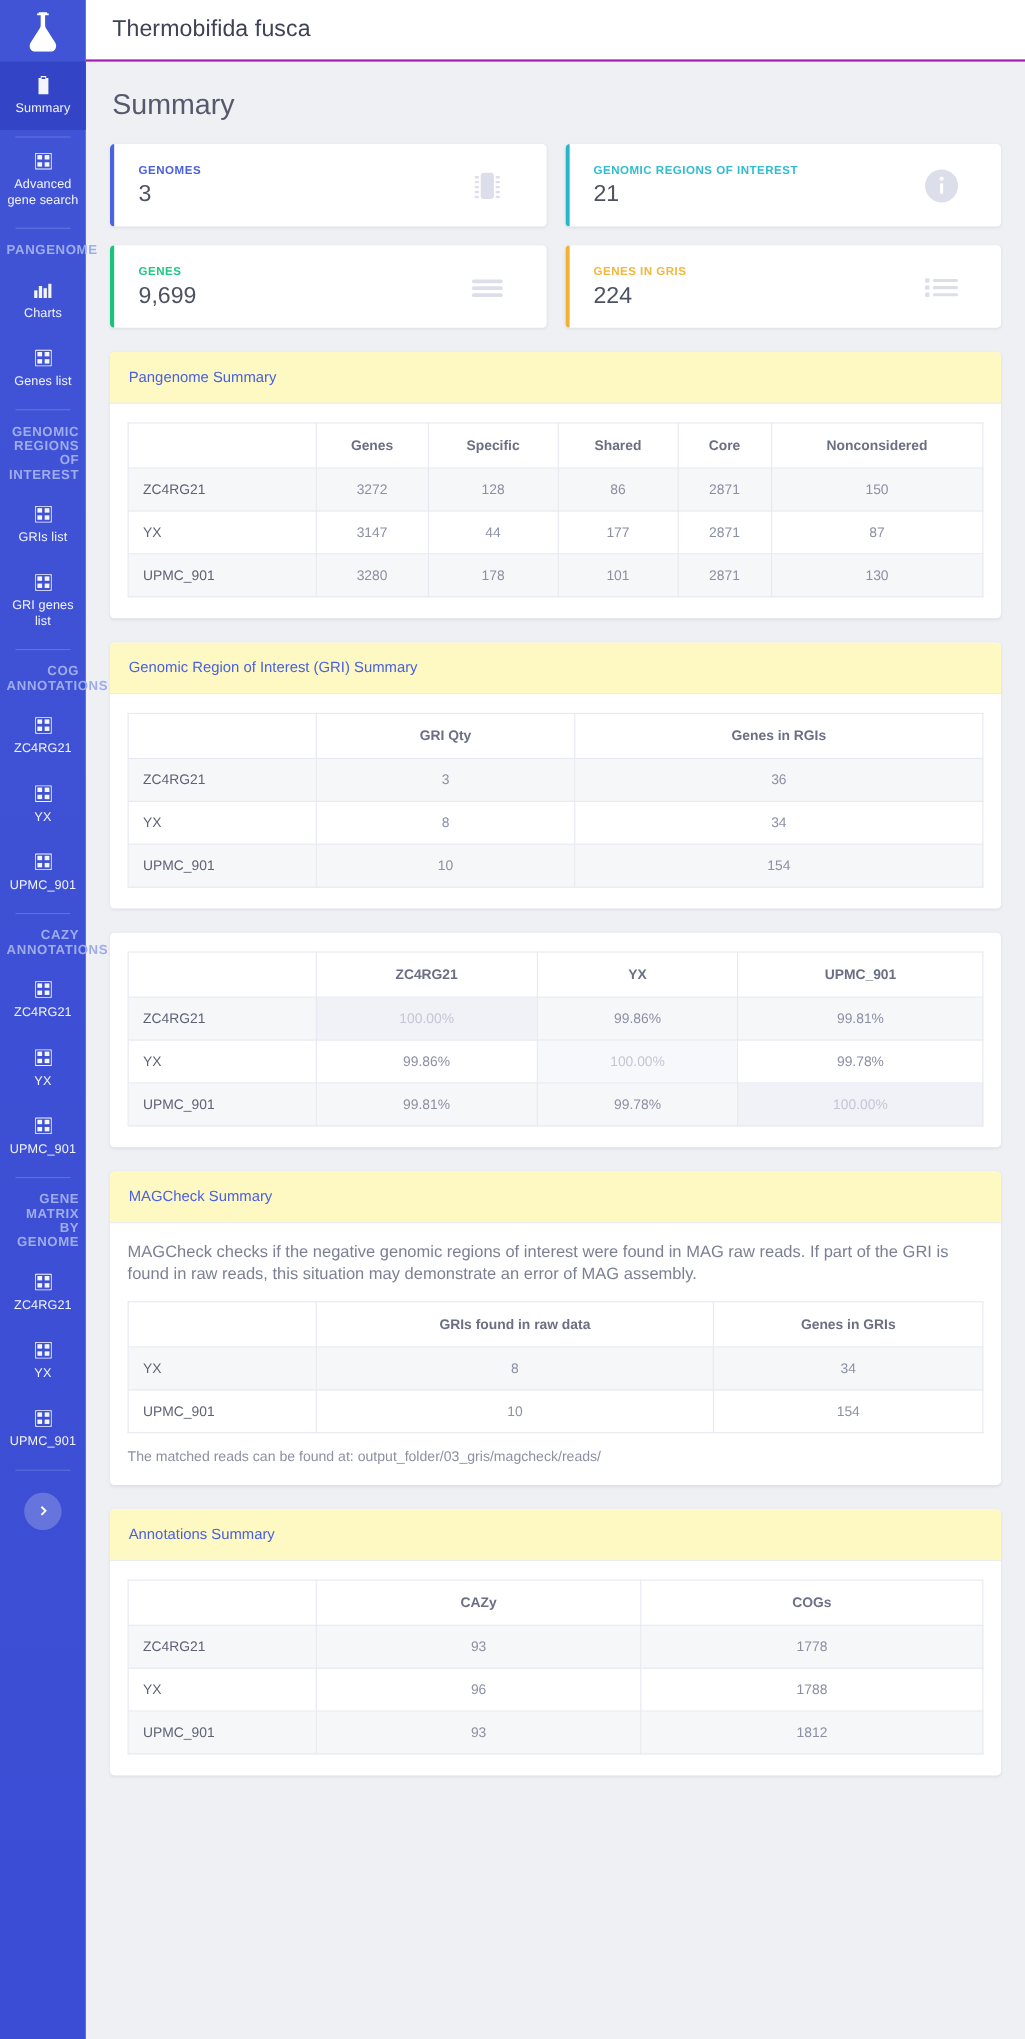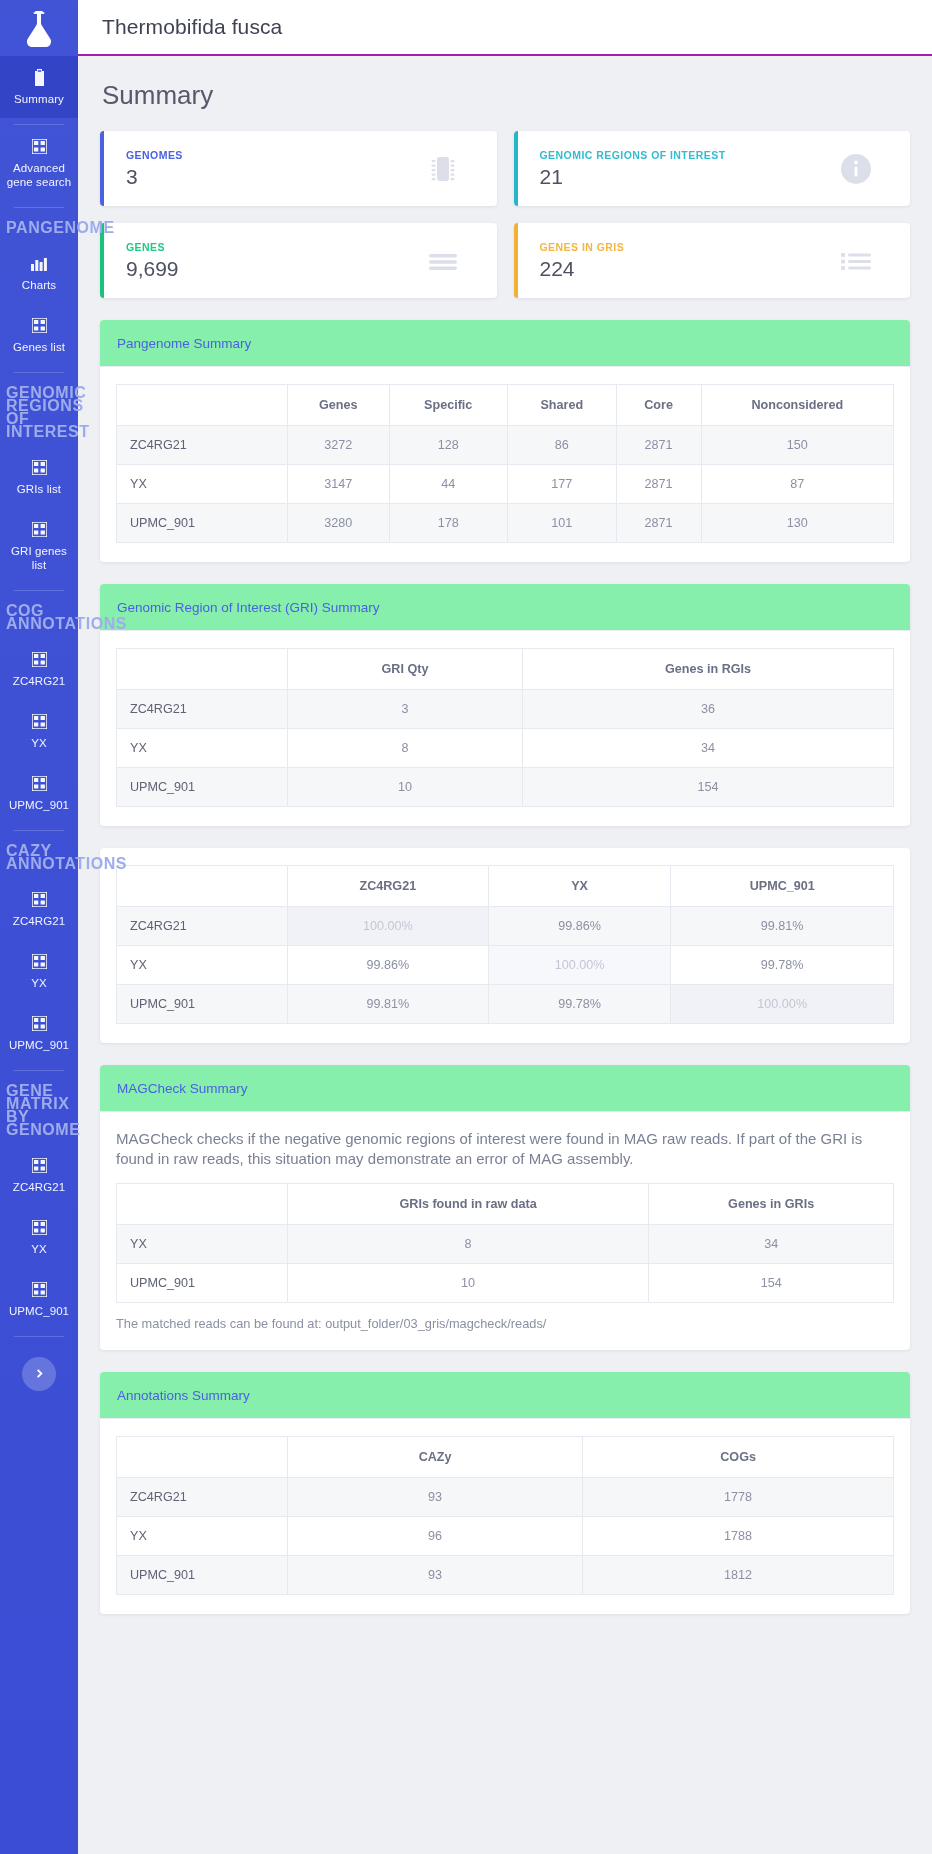--- a/index.html
+++ b/index.html
@@ -48,25 +48,25 @@
   .side-ic svg { display: block; }
   .side-label {
     font-size: 11.5px;
     line-height: 14px;
     color: #f2f4ff;
     letter-spacing: .1px;
     word-break: break-word;
     max-width: 72px;
   }
   .side-section {
-    font-size: 16px;
+    font-size: 12px;
     font-weight: bold;
     letter-spacing: .55px;
     color: #9facec;
-    text-align: left;
+    text-align: right;
     padding: 13px 6px 8px 6px;
     line-height: 13px;
   }
   .collapse-btn {
     width: 34px; height: 34px; border-radius: 50%;
     background: rgba(255,255,255,0.22);
     margin: 20px auto 0 auto;
     display: flex; align-items: center; justify-content: center;
     color: #fff;
     cursor: pointer;
@@ -121,21 +121,21 @@
 
   
   .panel {
     background: #fff;
     border-radius: 4px;
     box-shadow: 0 1px 3px rgba(60,70,100,.10);
     margin-top: 22px;
     overflow: hidden;
   }
   .panel-head {
-    background: #86efac;
+    background: #fef9c3;
     border-bottom: 1px solid #e9ecf3;
     padding: 14px 17px;
   }
   .panel-title { font-size: 13.5px; color: #4a61e0; font-weight: normal; }
   .panel-body { padding: 17px 16px 19px 16px; }
   .panel-note {
     font-size: 15px; color: #7b8095; line-height: 20px;
     margin-bottom: 14px;
   }
   .panel-foot {

